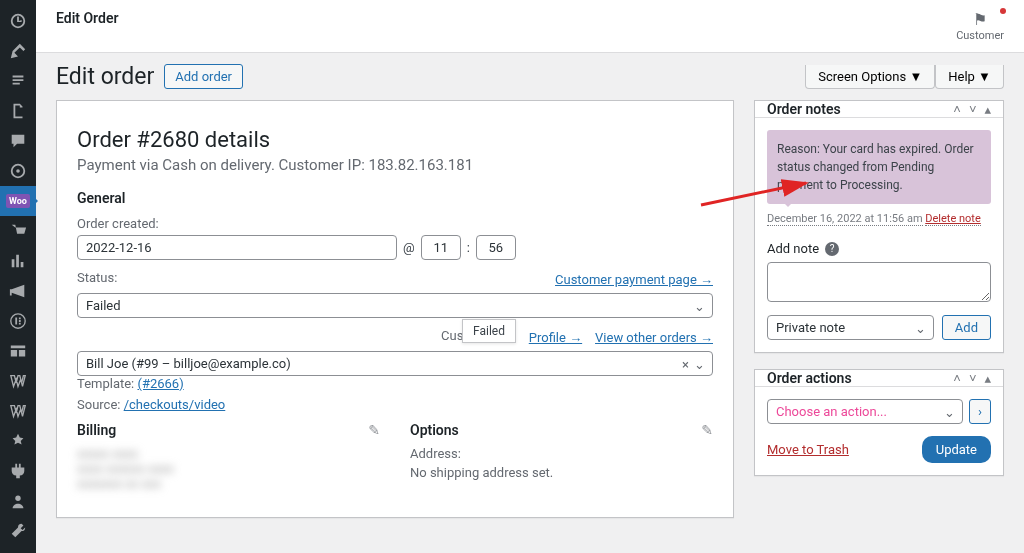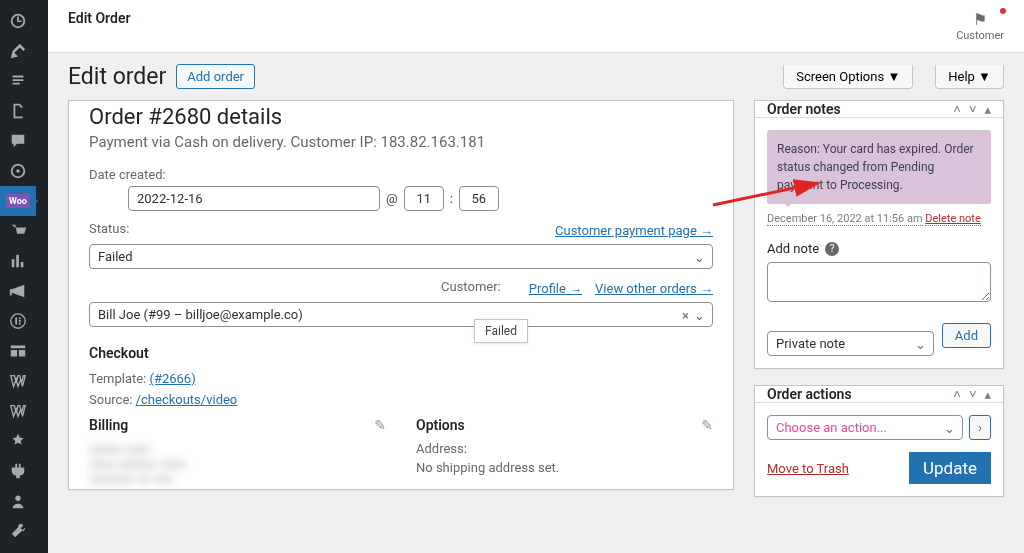--- a/index.html
+++ b/index.html
@@ -1,48 +1,48 @@
 <!DOCTYPE html>
 <html><head>
 <meta charset="utf-8">
 <style>
 * { box-sizing: border-box; margin: 0; padding: 0; font-family: -apple-system, BlinkMacSystemFont, "Segoe UI", Roboto, sans-serif; }
 body { background: #f0f0f1; color: #3c434a; font-size: 13px; overflow: hidden; }
 .wrap { display: flex; height: 553px; width: 1024px; }
-.sidebar { width: 48px; background: #1d2327; display: flex; flex-direction: column; padding-top: 6px; }
+.sidebar { width: 36px; background: #1d2327; display: flex; flex-direction: column; padding-top: 6px; }
 .sidebar-item { width: 36px; height: 30px; display: flex; align-items: center; justify-content: center; color: #a7aaad; cursor: pointer; position: relative; }
 .sidebar-item.active { background: #2271b1; color: #fff; }
 .sidebar-item.active::after { content: ''; position: absolute; right: -8px; top: 9px; border: 6px solid transparent; border-left-color: #2271b1; }
 .sidebar-item svg { width: 18px; height: 18px; fill: currentColor; }
 .woo-badge { background: #7f54b3; color: #fff; font-size: 9px; font-weight: bold; padding: 2px 3px; border-radius: 2px; }
 .main { flex: 1; overflow-y: auto; position: relative; }
 .topbar { display: flex; justify-content: space-between; padding: 10px 20px; background: #fff; border-bottom: 1px solid #dcdcde; }
 .topbar-title { font-size: 14px; font-weight: 600; color: #1d2327; }
 .activity { text-align: center; font-size: 11px; color: #646970; }
 .activity-icon { font-size: 16px; position: relative; }
 .activity-dot { position: absolute; top: -2px; right: -2px; width: 6px; height: 6px; background: #d63638; border-radius: 50%; }
 .content { padding: 10px 20px; display: flex; gap: 20px; }
 .header-row { display: flex; align-items: center; justify-content: space-between; padding: 10px 20px 0; }
 .header-left { display: flex; align-items: center; gap: 10px; }
 .page-title { font-size: 23px; font-weight: 400; color: #1d2327; }
 .add-btn { border: 1px solid #2271b1; color: #2271b1; background: #f6f7f7; padding: 4px 10px; border-radius: 3px; font-size: 13px; cursor: pointer; }
-.screen-opts { display: flex; gap: 22px; justify-content: space-between; }
+.screen-opts { display: flex; gap: 0; justify-content: space-between; }
 .screen-btn { border: 1px solid #c3c4c7; background: #f6f7f7; padding: 4px 12px; font-size: 13px; cursor: pointer; border-radius: 0 0 4px 4px; border-top: 0; }
 .col-left { flex: 1; }
 .col-right { width: 250px; }
 .postbox { background: #fff; border: 1px solid #c3c4c7; box-shadow: 0 1px 1px rgba(0,0,0,.04); margin-bottom: 16px; }
-.postbox-inner { padding: 3px 20px; }
+.postbox-inner { padding: 26px 20px; }
 .order-title { font-size: 22px; font-weight: 400; color: #1d2327; margin-bottom: 4px; }
 .order-sub { color: #646970; font-size: 15px; margin-bottom: 16px; }
 .section-h { font-size: 14px; font-weight: 600; color: #1d2327; margin-bottom: 10px; margin-top: 10px; }
 .field-label { font-size: 13px; color: #646970; margin-bottom: 4px; display: block; }
 .field-row { display: flex; align-items: center; gap: 6px; margin-bottom: 10px; }
 .status-row { display: flex; justify-content: space-between; align-items: center; margin-bottom: 4px; gap: 28px; }
 input[type=text], select, textarea { border: 1px solid #8c8f94; border-radius: 4px; padding: 4px 8px; font-size: 13px; background: #fff; color: #2c3338; }
-.date-input { width: 252px; margin-left: 39px; }
+.date-input { width: 320px; }
 .time-input { width: 40px; text-align: center; }
 .status-select { width: 100%; padding: 6px 8px; color: #2271b1; position: relative; }
 .customer-select { width: 100%; padding: 6px 24px 6px 8px; }
 .select-wrap { position: relative; width: 100%; }
 .select-arrow { position: absolute; right: 8px; top: 50%; transform: translateY(-50%); pointer-events: none; color: #646970; }
 .clear-x { position: absolute; right: 24px; top: 50%; transform: translateY(-50%); color: #646970; cursor: pointer; }
 .link { color: #2271b1; text-decoration: underline; cursor: pointer; }
 .meta-row { font-size: 13px; color: #646970; margin-bottom: 6px; }
 .tooltip-box { position: absolute; background: #fff; border: 1px solid #c3c4c7; padding: 4px 10px; font-size: 12px; box-shadow: 0 1px 3px rgba(0,0,0,.1); }
 .cols2 { display: flex; gap: 30px; margin-top: 10px; }
@@ -65,21 +65,21 @@
 .help-icon { display: inline-flex; width: 14px; height: 14px; border-radius: 50%; background: #646970; color: #fff; align-items: center; justify-content: center; font-size: 10px; }
 .note-textarea { width: 100%; height: 40px; resize: vertical; }
 .note-actions { display: flex; gap: 8px; margin-top: 10px; align-items: center; }
 .note-type { flex: 1; padding: 4px 8px; }
 .btn-secondary { border: 1px solid #2271b1; color: #2271b1; background: #f6f7f7; padding: 4px 12px; border-radius: 3px; cursor: pointer; font-size: 13px; }
 .action-select { width: 100%; padding: 6px 8px; }
 .action-row { display: flex; gap: 6px; margin-bottom: 12px; }
 .action-go { border: 1px solid #2271b1; background: #f6f7f7; padding: 4px 8px; border-radius: 3px; cursor: pointer; color: #2271b1; }
 .action-foot { display: flex; justify-content: space-between; align-items: center; }
 .trash-link { color: #b32d2e; text-decoration: underline; cursor: pointer; }
-.btn-primary { background: #2271b1; color: #fff; border: 0; padding: 6px 14px; border-radius: 1px; cursor: pointer; font-size: 17px; }
+.btn-primary { background: #2271b1; color: #fff; border: 0; padding: 6px 14px; border-radius: 10px; cursor: pointer; font-size: 13px; }
 .arrow-annotation { position: absolute; left: 660px; top: 175px; pointer-events: none; }
 </style>
 </head>
 <body>
 
 <div class="wrap">
   <div class="sidebar">
     <div class="sidebar-item">
         <svg viewBox="0 0 20 20">
           <path d="M10 2a8 8 0 108 8 8 8 0 00-8-8zm0 14a6 6 0 116-6 6 6 0 01-6 6zm1-6V5H9v6h5V9z"></path>
@@ -193,21 +193,22 @@
       </div>
     </div>
 
     <div class="content">
       <div class="col-left">
         <div class="postbox">
           <div class="postbox-inner" style="position:relative;">
             <h2 class="order-title">Order #2680 details</h2>
             <div class="order-sub">Payment via Cash on delivery. Customer IP: 183.82.163.181</div>
 
-            <label class="field-label">Date created:</label>
+            <div class="section-h">General</div>
+            <label class="field-label">Order created:</label>
             <div class="field-row">
               <input type="text" class="date-input" value="2022-12-16" style="">
               <span>@</span>
               <input type="text" class="time-input" value="11" style="">
               <span>:</span>
               <input type="text" class="time-input" value="56" style="">
             </div>
 
             <div class="status-row">
               <label class="field-label">Status:</label>
@@ -226,21 +227,20 @@
                 <a class="link">View other orders →</a>
               </div>
             </div>
             <div class="select-wrap">
               <input type="text" class="customer-select" readonly="" value="Bill Joe (#99 – billjoe@example.co)" style="">
               <span class="clear-x">×</span>
               <span class="select-arrow">⌄</span>
             </div>
             <div class="tooltip-box" style="left:405px; top:218px;">Failed</div>
 
-            <div class="section-h" style="margin-top:18px;">Checkout</div>
             <div class="meta-row">
               <span>Template: </span><a class="link">(#2666)</a>
             </div>
             <div class="meta-row">
               <span>Source: </span><a class="link">/checkouts/video</a>
             </div>
 
             <div class="cols2">
               <div class="col2">
                 <div class="col2-head">
@@ -279,21 +279,21 @@
             <div class="note-meta">
               <span class="note-date">December 16, 2022 at 11:56 am</span>
               <a class="link-red" style="cursor:pointer;">Delete note</a>
             </div>
             <div class="add-note-label">
               <span>Add note</span>
               <span class="help-icon">?</span>
             </div>
             <textarea class="note-textarea" style=""></textarea>
             <div class="note-actions">
-              <div class="select-wrap" style="flex:1;margin-top:16px;">
+              <div class="select-wrap" style="flex:1;">
                 <input type="text" class="note-type" style="width: 100%;" readonly="" value="Private note">
                 <span class="select-arrow">⌄</span>
               </div>
               <button class="btn-secondary">Add</button>
             </div>
           </div>
         </div>
 
         <div class="postbox">
           <div class="panel-head">

